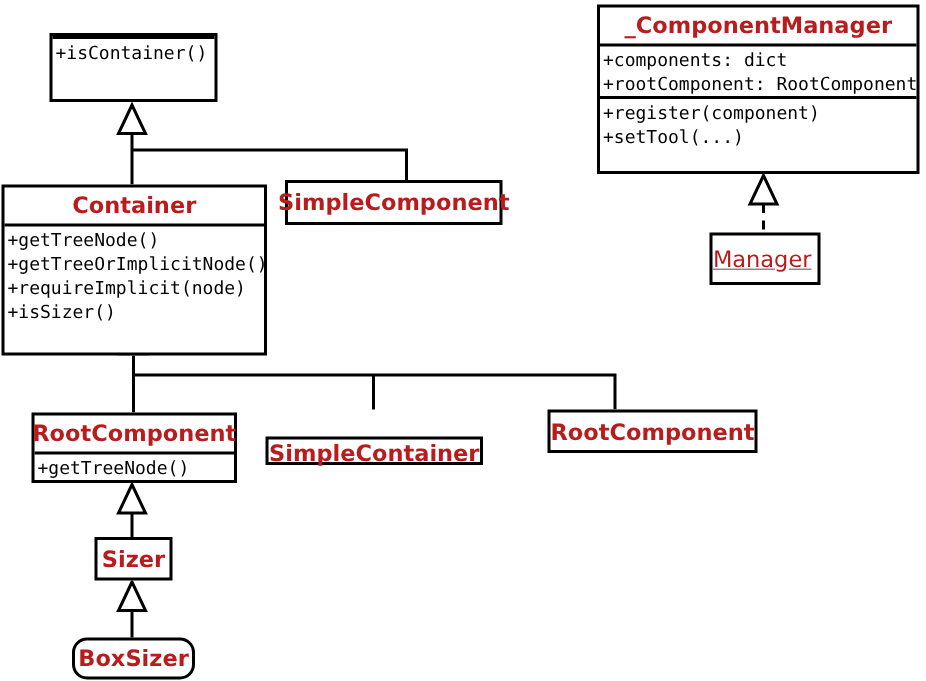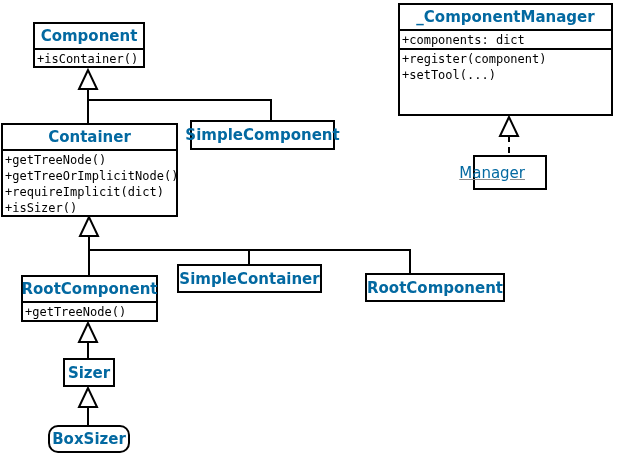--- a/index.html
+++ b/index.html
@@ -23,23 +23,23 @@
   }
   .uml-title {
     flex:0 0 auto;
     height:24px;
     box-sizing:border-box;
     display:flex;
     align-items:center;
     justify-content:center;
     font-weight:bold;
     font-size:15px;
-    color:#0369a1;
+    color:#b91c1c;
     white-space:nowrap;
-    padding:0 20px;
+    padding:0 4px;
   }
   .title-only .uml-title { flex:1 1 auto; height:auto; }
   .compartment {
     flex:1 1 auto;
     border-top:2px solid #000;
     font-family:"DejaVu Sans Mono", monospace;
     font-size:12px;
     color:#000;
     padding:1px 2px 0 2px;
     overflow:hidden;
@@ -81,43 +81,43 @@
       <line x1="88" y1="407" x2="88" y2="425"></line>
     </g>
 
     <g>
       <polygon points="509,117 500,136 518,136"></polygon>
       <line x1="509" y1="136" x2="509" y2="155" stroke-dasharray="6,5"></line>
     </g>
   </svg>
 
   <div class="class-box" style="left:33px; top:22px; width:112px; height:46px;">
-    <div class="uml-title">Component</div>
     <div class="compartment">
       <div class="member">+isContainer()</div>
     </div>
   </div>
 
   <div class="class-box" style="left:398px; top:3px; width:215px; height:113px;">
     <div class="uml-title">_ComponentManager</div>
     <div class="compartment" style="flex:0 0 auto;">
       <div class="member">+components: dict</div>
+      <div class="member">+rootComponent: RootComponent</div>
     </div>
     <div class="compartment">
       <div class="member">+register(component)</div>
       <div class="member">+setTool(...)</div>
     </div>
   </div>
 
-  <div class="class-box" style="left:1px; top:123px; width:177px; height:94px;">
+  <div class="class-box" style="left:1px; top:123px; width:177px; height:114px;">
     <div class="uml-title">Container</div>
     <div class="compartment">
       <div class="member">+getTreeNode()</div>
       <div class="member">+getTreeOrImplicitNode()</div>
-      <div class="member">+requireImplicit(dict)</div>
+      <div class="member">+requireImplicit(node)</div>
       <div class="member">+isSizer()</div>
     </div>
   </div>
 
   <div class="class-box title-only" style="left:190px; top:120px; width:145px; height:30px;">
     <div class="uml-title">SimpleComponent</div>
   </div>
 
   <div class="class-box title-only manager" style="left:473px; top:155px; width:74px; height:35px;align-items:flex-end;">
     <div class="uml-title">
@@ -125,21 +125,21 @@
     </div>
   </div>
 
   <div class="class-box" style="left:21px; top:275px; width:137px; height:47px;">
     <div class="uml-title">RootComponent</div>
     <div class="compartment">
       <div class="member">+getTreeNode()</div>
     </div>
   </div>
 
-  <div class="class-box title-only" style="left:177px; top:264px; width:145px; height:29px;">
+  <div class="class-box title-only" style="left:177px; top:291px; width:145px; height:19px;">
     <div class="uml-title">SimpleContainer</div>
   </div>
 
   <div class="class-box title-only" style="left:340px; top:273px; width:140px; height:29px;margin-left:25px;">
     <div class="uml-title">RootComponent</div>
   </div>
 
   <div class="class-box title-only" style="left:63px; top:358px; width:52px; height:29px;justify-content:center;">
     <div class="uml-title">Sizer</div>
   </div>

